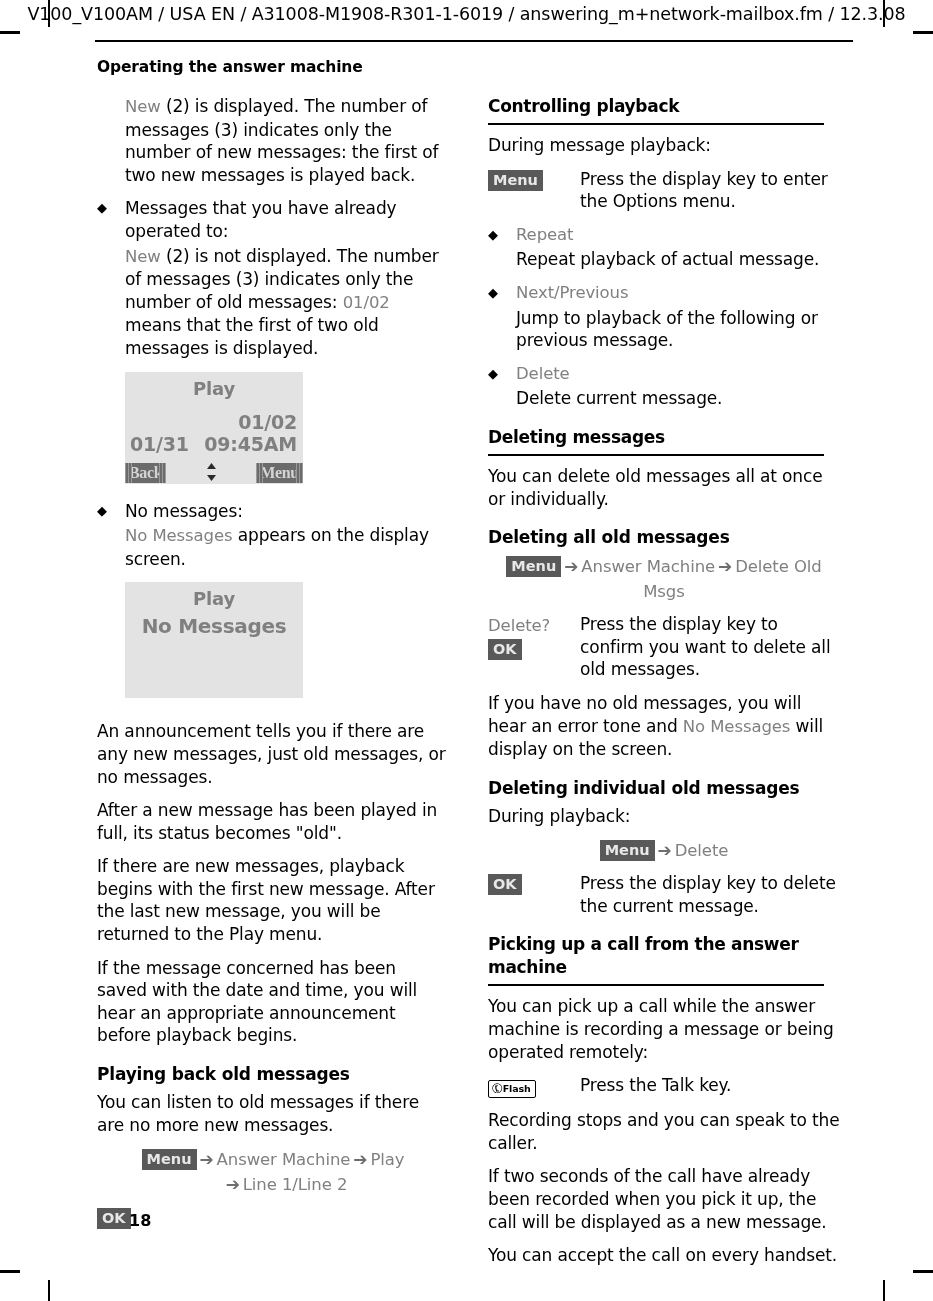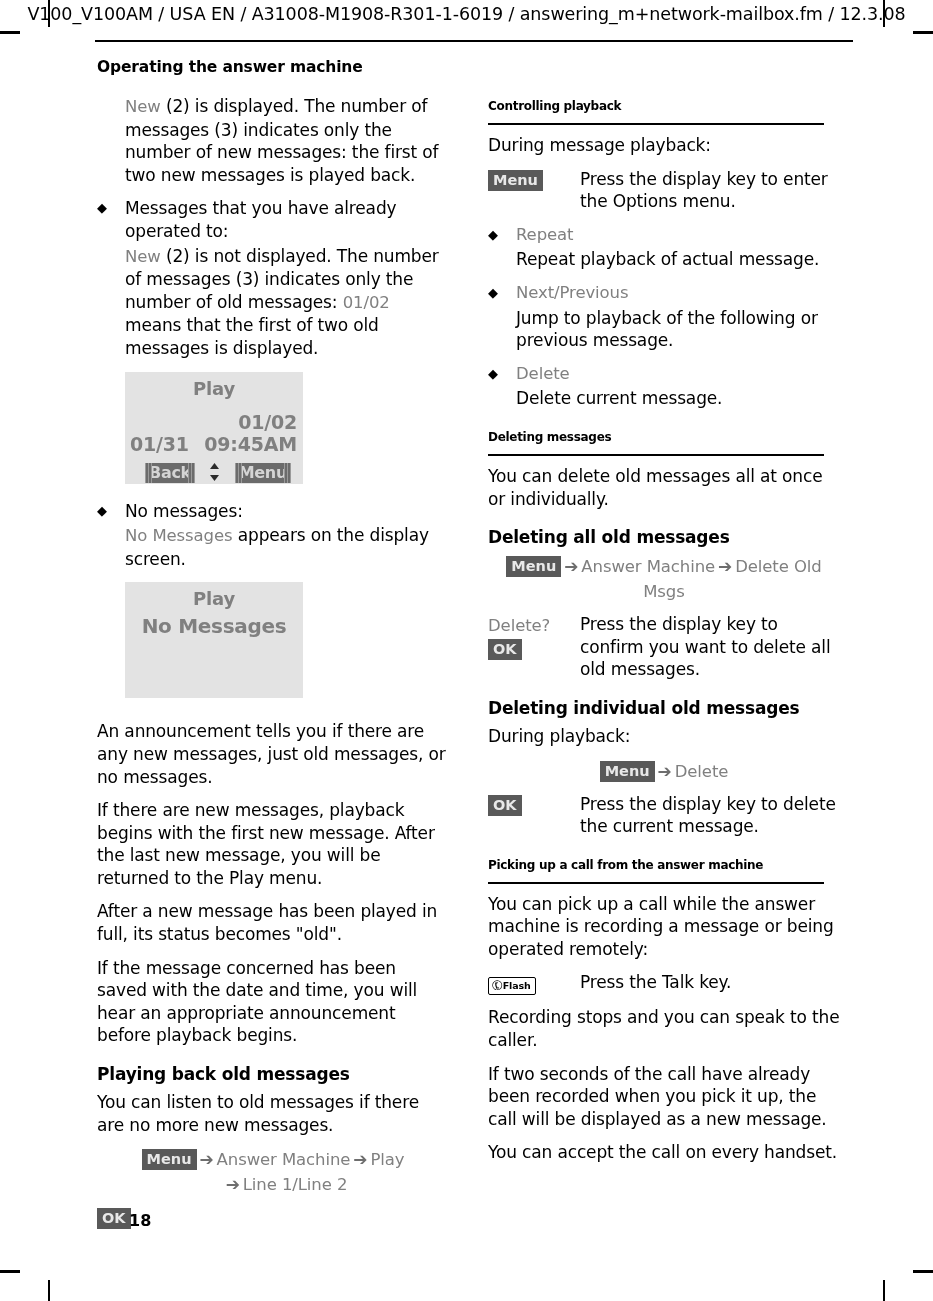--- a/index.html
+++ b/index.html
@@ -87,21 +87,21 @@
     width: 28px;
     flex: 0 0 28px;
     font-size: 13px;
     line-height: 22.6px;
     color: #000;
   }
   .bullet-text { flex: 1; }
 
   
   h1.sec {
-    font-size: 12px;
+    font-size: 17px;
     font-weight: bold;
     letter-spacing: -0.3px;
     margin: 16px 16px 0 0;
     padding: 0 0 5px 0;
     border-bottom: 2px solid #000;
     line-height: 23px;
   }
   h1.sec + p, h1.sec + .kv-row, h1.sec + .menupath { margin-top: 9px; }
   h2.sub {
     font-size: 17px;
@@ -207,29 +207,30 @@
     display: flex;
     justify-content: space-between;
     font-size: 19px;
     line-height: 20px;
     padding: 2px 6px 0 5px;
     letter-spacing: -0.2px;
     align-items: flex-end;
   }
   .scr-softbar {
     position: absolute;
-    left: 8px;
+    left: 0;
     right: 0;
     bottom: 0;
     height: 22px;
     display: flex;
     align-items: center;
     justify-content: space-between;
-    padding: 0 12px;
+    padding: 0 0;
     box-sizing: border-box;
+    font-family: Liberation Serif, serif;
   }
   .scr-soft {
     background: #6b6b6b;
     color: #d4d4d4;
     font-size: 16px;
     font-weight: bold;
     line-height: 20px;
     padding: 0 4px;
     letter-spacing: -0.3px;
     position: relative;
@@ -321,22 +322,22 @@
   </div>
 
   <p class="indent"><span class="menuitem">No Messages</span><span> appears on the display screen.</span></p>
 
   <div class="screen screen-2">
     <div class="scr-title">Play</div>
     <div class="scr-nomsg">No Messages</div>
   </div>
 
   <p style="margin-top:22px;">An announcement tells you if there are any new messages, just old messages, or no messages.</p>
+  <p>After a new message has been played in full, its status becomes "old".</p>
   <p>If there are new messages, playback begins with the first new message. After the last new message, you will be returned to the Play menu.</p>
-  <p>After a new message has been played in full, its status becomes "old".</p>
   <p>If the message concerned has been saved with the date and time, you will hear an appropriate announcement before playback begins.</p>
 
   <h2 class="sub">Playing back old messages</h2>
   <p>You can listen to old messages if there are no more new messages.</p>
 
   <div class="menupath">
     <span class="softkey">Menu</span><span class="arrow">➔</span><span class="menuitem">Answer Machine</span><span class="arrow">➔</span><span class="menuitem">Play</span><br>
     <span class="cont"><span class="arrow">➔</span><span class="menuitem">Line 1/Line 2</span></span>
   </div>
 
@@ -381,20 +382,21 @@
 
   <div class="menupath">
     <span class="softkey">Menu</span><span class="arrow">➔</span><span class="menuitem">Answer Machine</span><span class="arrow">➔</span><span class="menuitem">Delete Old Msgs</span>
   </div>
 
   <div class="kv-row">
     <div class="kv-key"><span class="menuitem">Delete?</span> <span class="softkey">OK</span></div>
     <div class="kv-desc">Press the display key to confirm you want to delete all old messages.</div>
   </div>
 
+  <p><span>If you have no old messages, you will hear an error tone and </span><span class="menuitem">No Messages</span><span> will display on the screen.</span></p>
 
   <h2 class="sub">Deleting individual old messages</h2>
   <p>During playback:</p>
 
   <div class="menupath">
     <span class="softkey">Menu</span><span class="arrow">➔</span><span class="menuitem">Delete</span>
   </div>
 
   <div class="kv-row">
     <div class="kv-key"><span class="softkey">OK</span></div>

